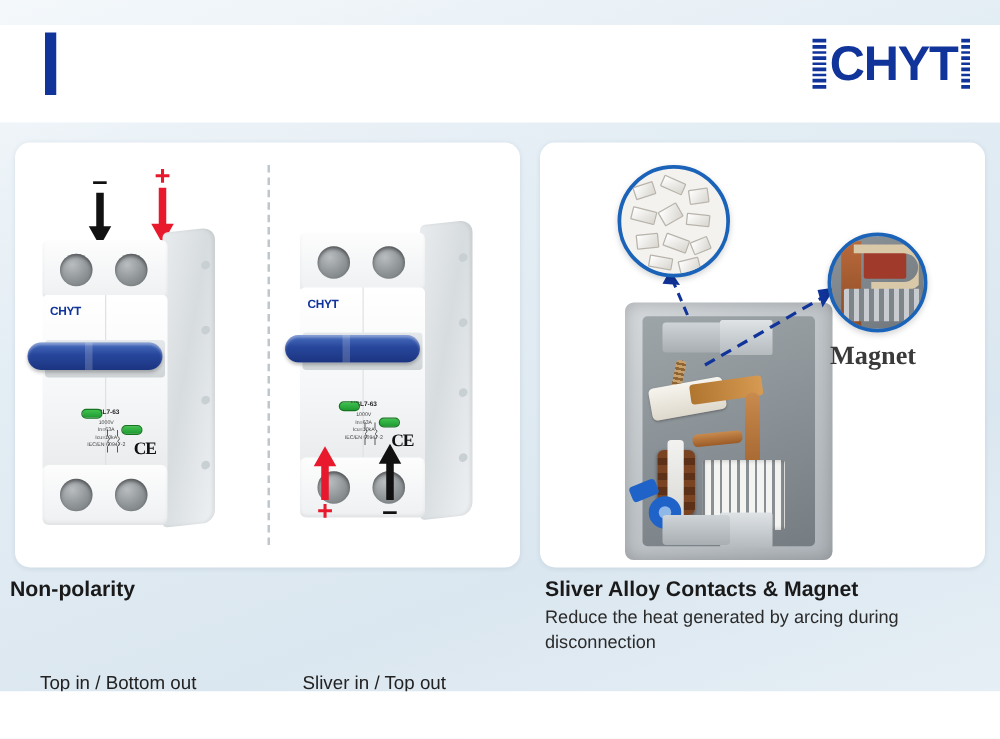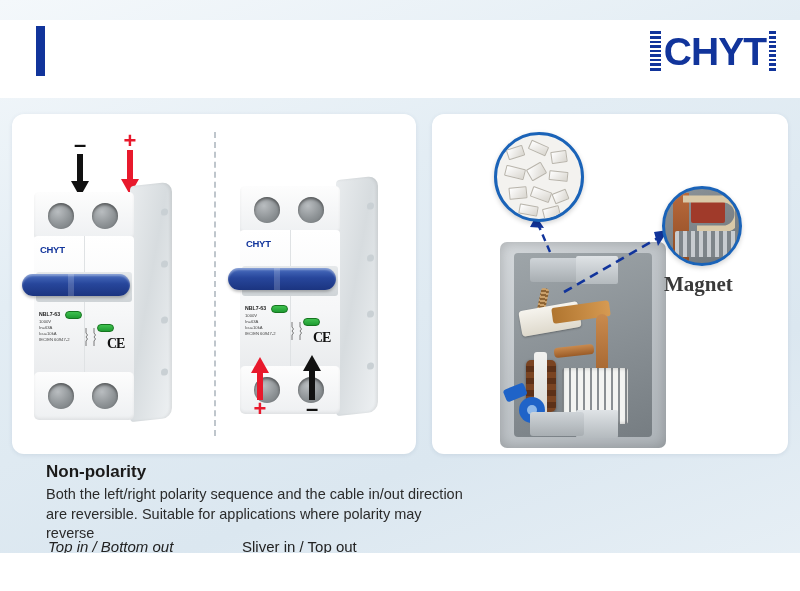--- a/index.html
+++ b/index.html
@@ -132,21 +132,21 @@
     border-radius: 11px;
     background: linear-gradient(180deg,#4a6fc0 0%, #27469b 45%, #1b3480 100%);
     box-shadow: inset 0 2px 2px rgba(255,255,255,.35), 0 2px 3px rgba(0,0,0,.25);
   }
   .brk .lever:after{
     content:""; position:absolute; left:46px; top:0; width:6px; height:22px;
     background: rgba(255,255,255,.18);
   }
   
   .spec {
-    position: absolute; left: 5px; top: 76px; width: 92px; height: 54px;
+    position: absolute; left: 5px; top: 92px; width: 92px; height: 54px; text-align: center;
   }
   .spec .model {
     font-size: 5.2px; font-weight: bold; color:#222;
     font-family: "Liberation Sans", sans-serif; line-height:1;
   }
   .spec .rows { margin-top: 2px; }
   .spec .rows div {
     font-size: 4.2px; color:#444; line-height: 1.45;
     font-family: "Liberation Sans", sans-serif;
   }
@@ -171,21 +171,21 @@
   .arrow-grp { position: absolute; display:flex; flex-direction:column; align-items:center; }
   .sign { font-size: 22px; font-weight: bold; line-height: .8; font-family:"Liberation Sans", sans-serif; }
   .sign.minus { letter-spacing:0; }
   .arrow-svg { display:block; }
 
   
   .caption {
     position: absolute; font-size: 15px; color: #222;
     font-family: "Liberation Sans", sans-serif; white-space: nowrap;
   }
-  #cap1 { left: 36px;  top: 424px; font-style: italic; }
+  #cap1 { left: 20px;  top: 424px; }
   #cap2 { left: 230px; top: 424px; }
 
   
   .cutaway {
     position: absolute; left: 68px; top: 128px; width: 166px; height: 206px;
     background: linear-gradient(135deg,#d6dadd 0%, #c3c8cc 40%, #aeb4b9 100%);
     border-radius: 7px;
     box-shadow: inset 0 0 14px rgba(0,0,0,.22);
     overflow: hidden;
   }
@@ -271,21 +271,21 @@
   }
   #lbl-contacts { left: 168px; top: 28px; }
   #lbl-magnet {
     left: 232px; top: 158px; font-size: 21px; color:#3a3a3a;
     font-family: "Liberation Serif", serif; font-weight: bold;
   }
   .lead { position:absolute; overflow: visible; }
 
   
   .block { position: absolute; }
-  #blk-left  { left: 8px;  top: 462px; width: 418px; margin-left: 38px; }
+  #blk-left  { left: 8px;  top: 462px; width: 418px; }
   #blk-right { left: 436px; top: 462px; width: 350px; }
   .blk-title {
     font-size: 17px; font-weight: bold; color: #1a1a1a; margin-bottom: 3px;
     font-family: "Liberation Sans", sans-serif;
   }
   .blk-body {
     font-size: 14.5px; color: #2b2b2b; line-height: 1.35;
     font-family: "Liberation Sans", sans-serif;
   }
 </style>
@@ -494,20 +494,21 @@
       <div style="position:absolute; left:10px; bottom:6px; width:62px; height:26px;
                   background-image: repeating-linear-gradient(90deg,#c8ccd0 0 4px,#7e858a 4px 8px);
                   border-radius:2px;"></div>
     </div>
 
     <div class="callout-label" id="lbl-magnet">Magnet</div>
   </div>
 
   <div class="block" id="blk-left">
     <div class="blk-title">Non-polarity</div>
-    <div class="blk-body">Both the left/right polarity sequence and the cable in/out direction are reversible. Suitable for applications where polarity may reverse</div>
   </div>
 
   <div class="block" id="blk-right">
+    <div class="blk-title">Sliver Alloy Contacts &amp; Magnet</div>
+    <div class="blk-body">Reduce the heat generated by arcing during disconnection</div>
   </div>
 
   <div class="bottom-white"></div>
 </div>
 
 </body></html>

